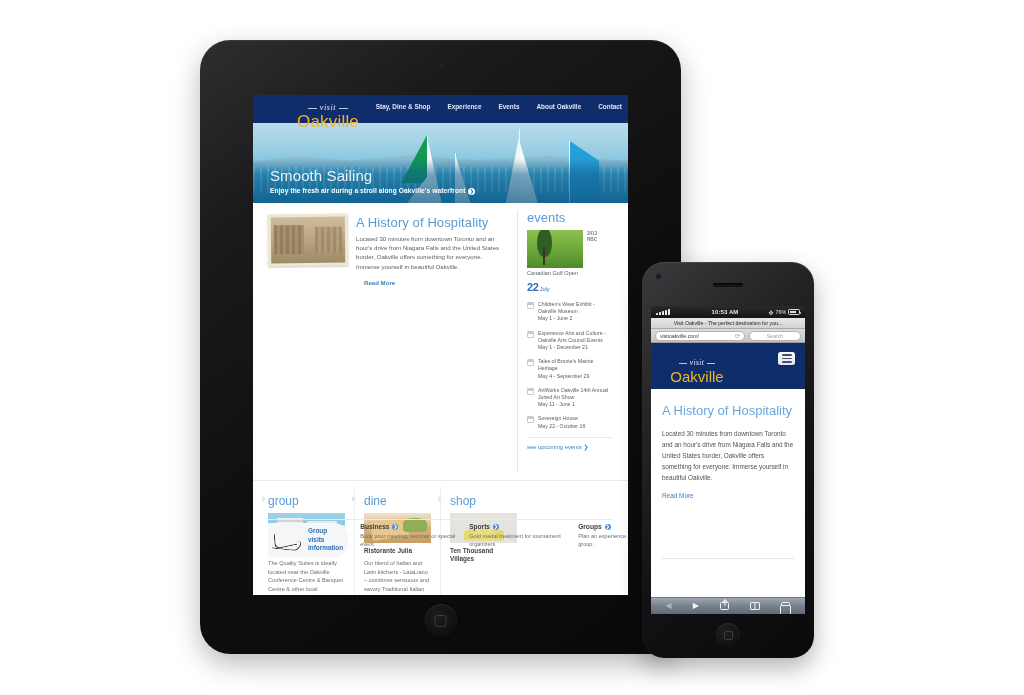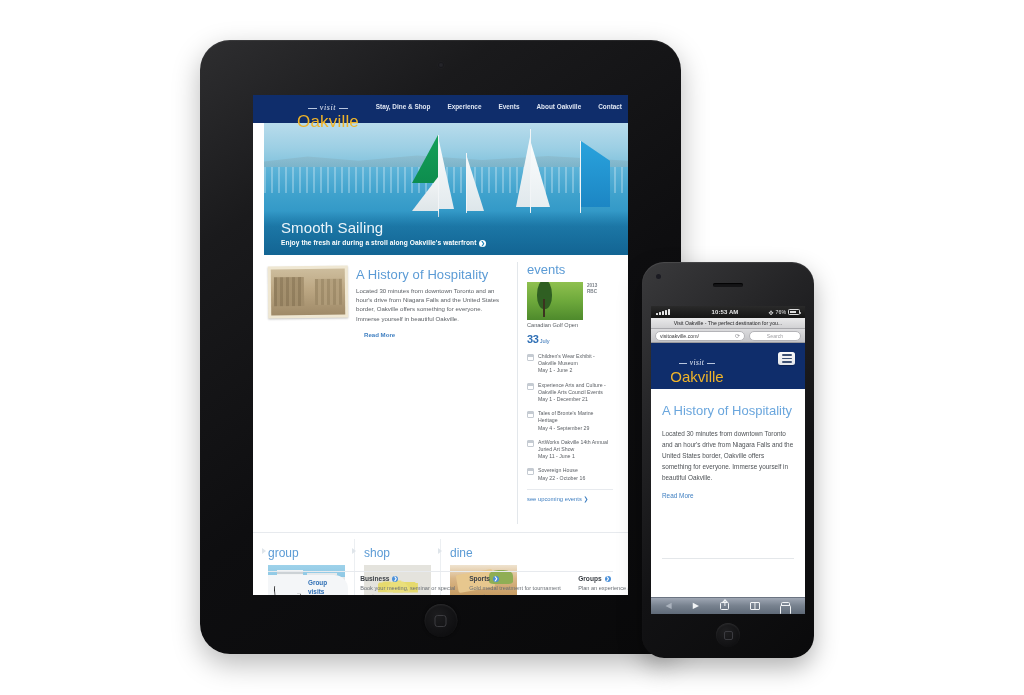--- a/index.html
+++ b/index.html
@@ -64,23 +64,22 @@
   .logo .oak {
     display:block; color: #f0b429; font-size: 17px; line-height: 17px;
     font-family: "Liberation Sans", sans-serif; font-weight: 400; letter-spacing: .2px;
     margin-top: -1px;
   }
   .nav { position: absolute; right: 6px; top: 8px; display: flex; gap: 17px; z-index:3;}
   .nav a { color: #dfe6f3; font-size: 6.4px; text-decoration: none; white-space: nowrap; font-weight:700;}
 
   
   .hero {
-    position: relative; height: 132px; overflow: hidden;
+    position: relative; height: 80px; overflow: hidden;
     background: linear-gradient(180deg,#a7d4e8 0%, #87c4e0 26%, #56a9cf 44%, #2f93c4 60%, #1f86bb 100%);
-    margin-left: 11px;
   }
   .hero .sky { position:absolute; left:0; right:0; top:0; height:46px;
     background: linear-gradient(180deg,#b9dcec 0%,#9ccfe4 55%,#7dc0dc 100%); }
   .hero .hills { position:absolute; left:0; right:0; top:30px; height:14px;
     background: linear-gradient(180deg,#8fb8c6,#79a9bb); opacity:.55;
     -webkit-clip-path: polygon(0 60%, 12% 25%, 26% 55%, 42% 18%, 60% 50%, 78% 22%, 100% 55%, 100% 100%, 0 100%);
     clip-path: polygon(0 60%, 12% 25%, 26% 55%, 42% 18%, 60% 50%, 78% 22%, 100% 55%, 100% 100%, 0 100%);}
   .hero .water { position:absolute; left:0; right:0; top:44px; bottom:0;
     background: linear-gradient(180deg,#5fb4d8 0%, #3fa2cd 30%, #2b93c3 65%, #1f86bb 100%); }
   .hero .sparkle { position:absolute; left:0; right:0; top:44px; height:26px; opacity:.5;
@@ -366,21 +365,21 @@
               <h3>events</h3>
 
               <div class="ev-feature">
                 <span class="thumb"></span>
                 <div class="tag">
                   <span>2013</span><br>
                   <span>RBC</span>
                 </div>
                 <div class="cap">Canadian Golf Open</div>
                 <div class="date">
-                  <b>33</b><span>July</span>
+                  <b>22</b><span>July</span>
                 </div>
               </div>
 
               <div class="ev-list">
                 <div class="ev-item">
                   <span class="cal-ic"></span>
                   <span class="tx"><span class="ttl">Children's Wear Exhibit - Oakville Museum</span><span class="dt">May 1 - June 2</span></span>
                 </div>
                 <div class="ev-item">
                   <span class="cal-ic"></span>
@@ -409,31 +408,31 @@
           <div class="card">
             <span class="arrow-tab"></span>
             <h4>group</h4>
             <div class="thumb-img t-hotel"></div>
             <h5>Quality Suites Oakville</h5>
             <p>The Quality Suites is ideally located near the Oakville Conference Centre &amp; Banquet Centre &amp; other local attractions, including Bronte Creek Park, Bronte Harbour, Glen Abbey Golf Club &amp; Sheridan College.</p>
 
           </div>
           <div class="card">
             <span class="arrow-tab"></span>
-            <h4>shop</h4>
-            <div class="thumb-img t-lotus"></div>
-            <h5>Ten Thousand Villages</h5>
-
-          </div>
-          <div class="card">
-            <span class="arrow-tab"></span>
             <h4>dine</h4>
             <div class="thumb-img t-food"></div>
             <h5>Ristorante Julia</h5>
             <p>Our blend of Italian and Latin kitchens - LataLiano – combines sensuous and savory Traditional Italian cuisine with exotic and fiery New Latin cuisine.</p>
+
+          </div>
+          <div class="card">
+            <span class="arrow-tab"></span>
+            <h4>shop</h4>
+            <div class="thumb-img t-lotus"></div>
+            <h5>Ten Thousand Villages</h5>
 
           </div>
         </div>
 
         <div class="promo">
           <div class="gv">
             <div class="sketch"></div>
             <div class="lbl">Group visits information</div>
           </div>
           <div class="promo-cols">

